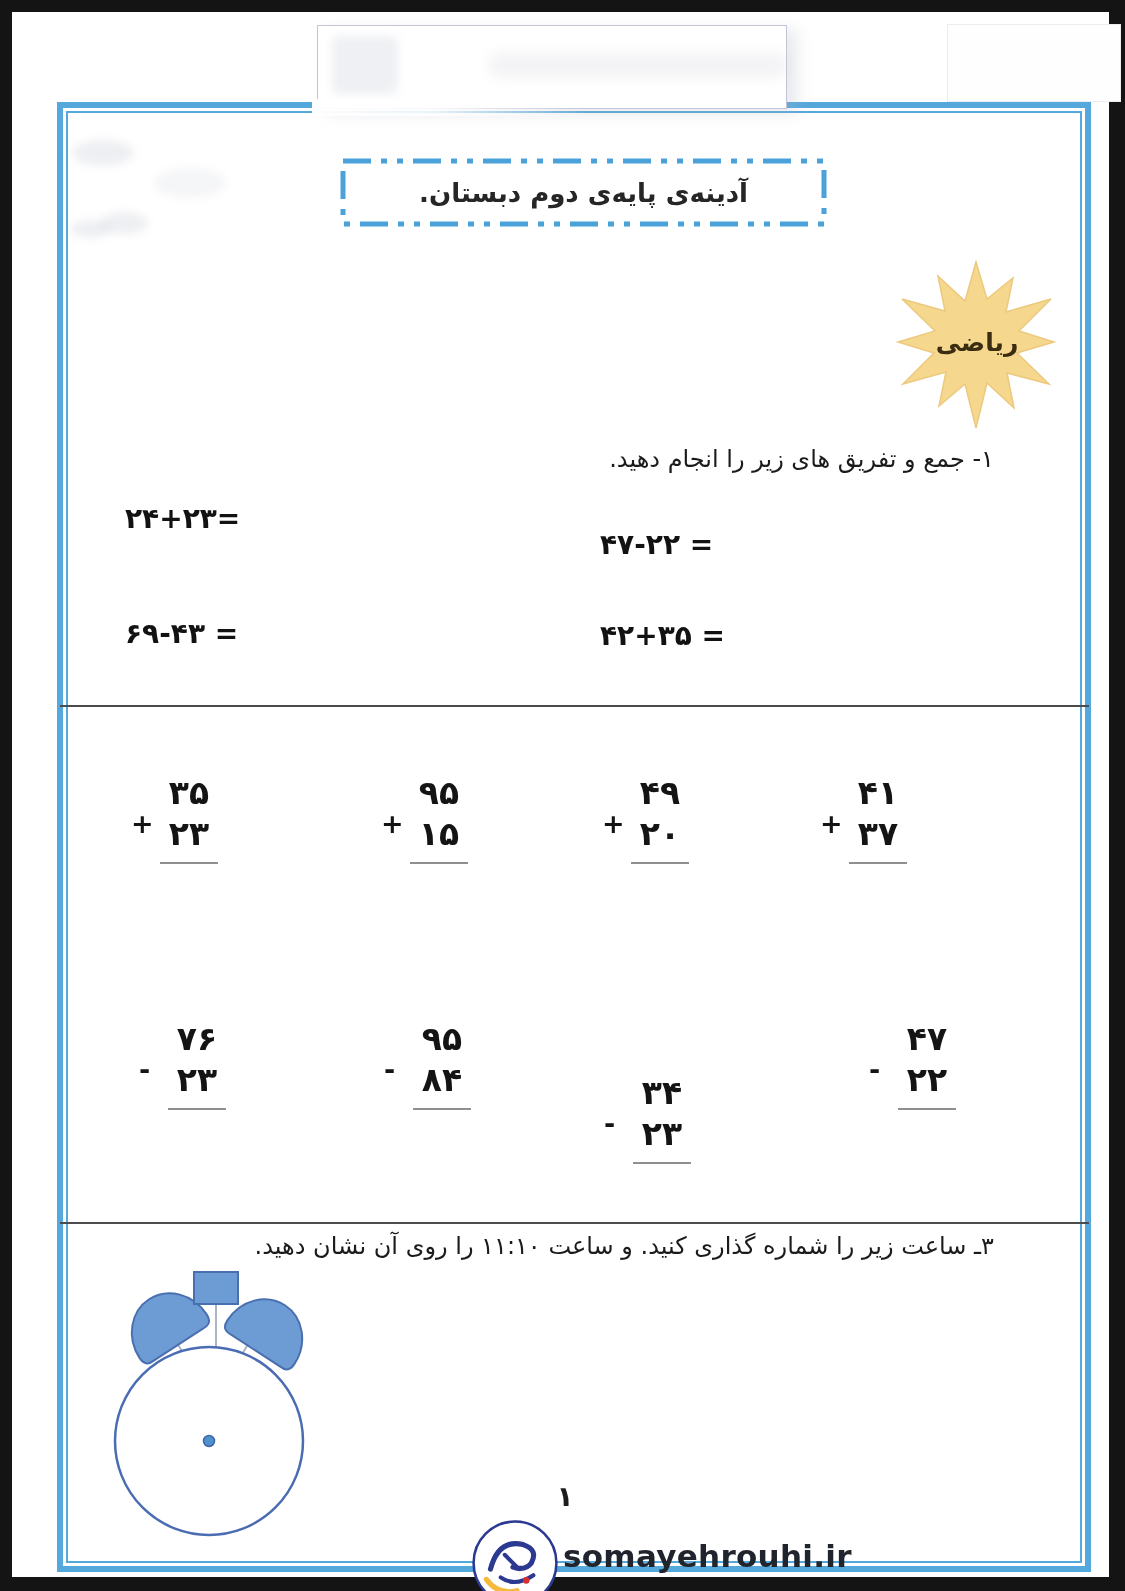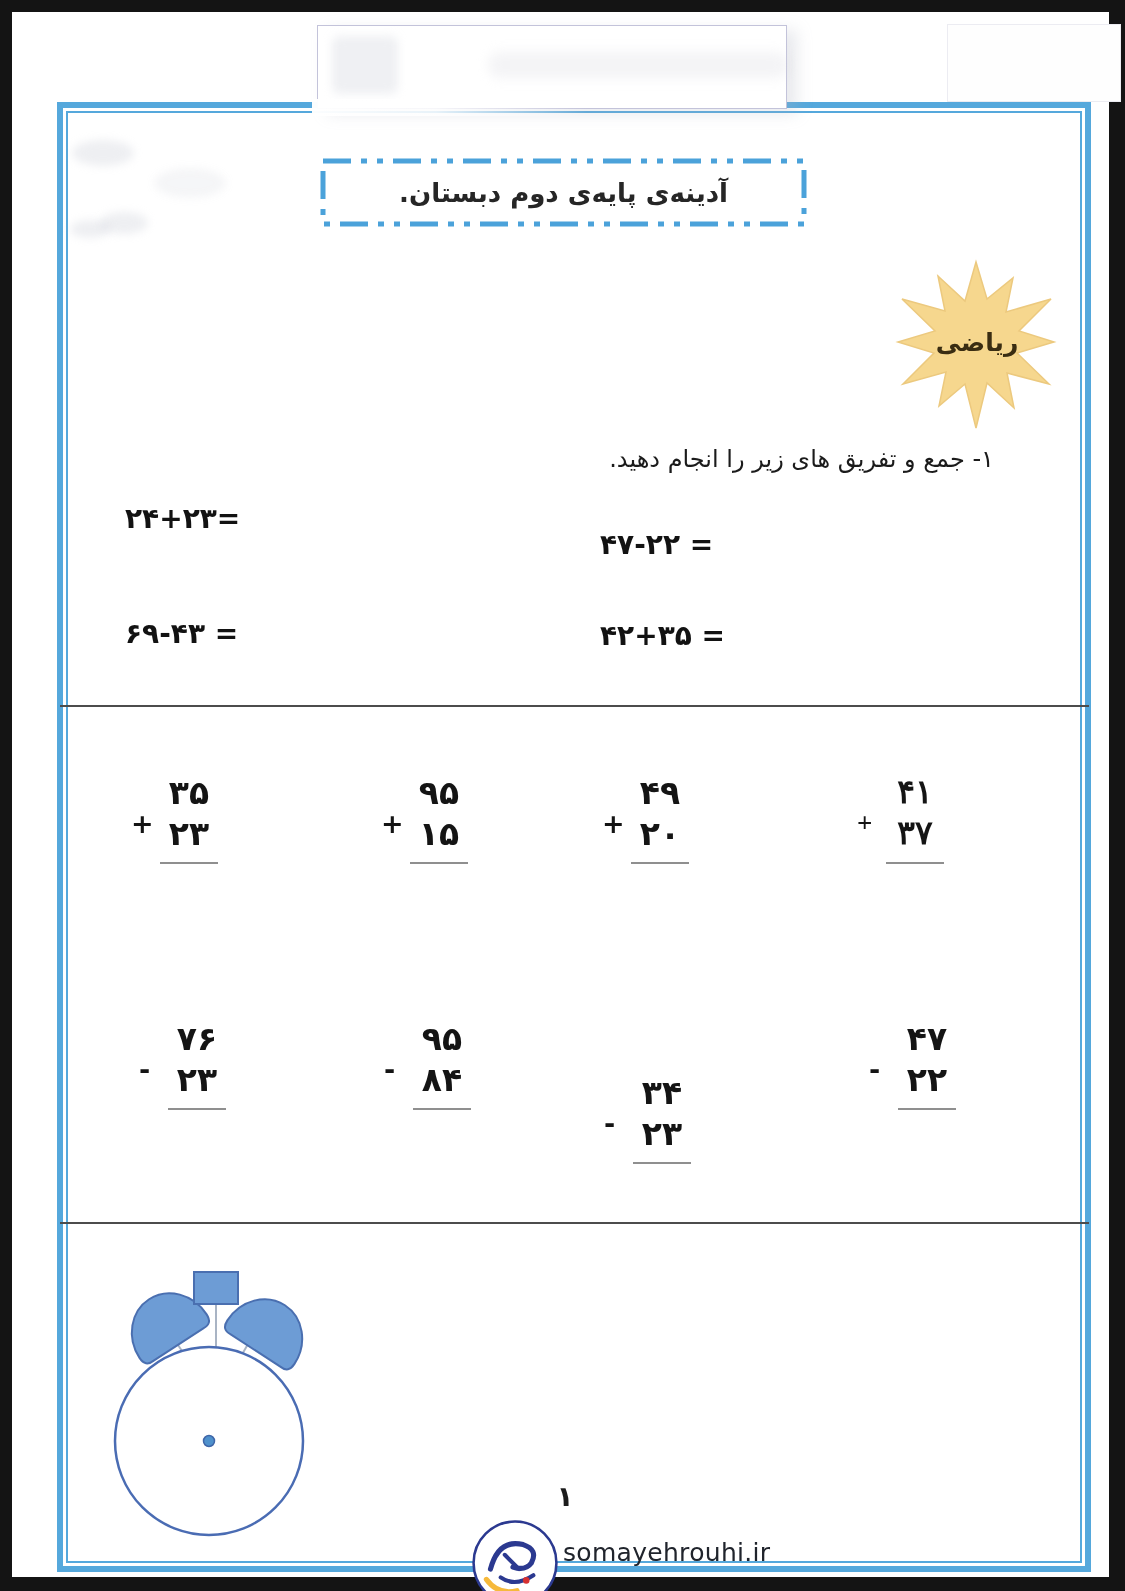--- a/index.html
+++ b/index.html
@@ -23,21 +23,21 @@
               border:1px solid #ececf2;z-index:2;}
   .fade-strip{position:absolute;left:300px;top:87px;width:275px;height:17px;z-index:4;
               background:linear-gradient(90deg,rgba(255,255,255,.98) 0%,rgba(255,255,255,.85) 45%,rgba(255,255,255,0) 100%);}
   .smudge{position:absolute;border-radius:50%;filter:blur(4px);background:rgba(188,194,206,.26);z-index:2;}
   .sm1{left:60px;top:128px;width:62px;height:26px;}
   .sm2{left:142px;top:156px;width:72px;height:30px;opacity:.6;}
   .sm3{left:88px;top:200px;width:48px;height:22px;}
   .sm4{left:58px;top:208px;width:40px;height:18px;}
 
   
-  .title-box{position:absolute;left:308px;top:146px;width:487px;height:69px;z-index:2;}
+  .title-box{position:absolute;left:328px;top:146px;width:487px;height:69px;z-index:2;}
   .title-box svg{position:absolute;left:0;top:0;}
   .title-text{position:absolute;inset:0;display:flex;align-items:center;justify-content:center;
               direction:rtl;font-size:26px;font-weight:bold;color:#262626;letter-spacing:.5px;}
 
   
   .badge{position:absolute;left:876px;top:246px;width:178px;height:172px;z-index:2;}
 
   
   .qlabel{position:absolute;direction:rtl;text-align:right;font-weight:normal;color:#1b1b1b;
           font-size:24px;z-index:2;white-space:nowrap;}
@@ -57,31 +57,31 @@
   .divider{position:absolute;left:48px;width:1029px;height:2px;background:#4c4c4c;z-index:2;}
   .d1{top:693px;}
   .d2{top:1210px;}
 
   
   .vcol{position:absolute;width:104px;font-weight:bold;font-size:33px;color:#141414;z-index:2;}
   .vnum{display:block;text-align:center;padding-left:20px;line-height:41px;direction:ltr;}
   .vbot{position:relative;}
   .vsign{position:absolute;left:4px;top:-3px;font-size:27px;line-height:27px;}
   .vline{width:58px;height:2px;background:#8f8f8f;margin-top:8px;margin-left:33px;}
-  .a1{left:115px;top:760px;} .a2{left:365px;top:760px;} .a3{left:586px;top:760px;} .a4{left:841px;top:760px;font-family:Liberation Serif, serif;}
+  .a1{left:115px;top:760px;} .a2{left:365px;top:760px;} .a3{left:586px;top:760px;} .a4{left:804px;top:760px;}
   .s1{left:123px;top:1006px;} .s2{left:368px;top:1006px;} .s3{left:588px;top:1020px;margin-top:40px;} .s4{left:853px;top:1006px;}
 
   
   .clock{position:absolute;left:90px;top:1238px;z-index:2;}
 
   
   .pagenum{position:absolute;left:536px;top:1468px;width:34px;text-align:center;
            font-size:28px;font-weight:bold;color:#1c1c1c;z-index:2;}
   .logo{position:absolute;left:458px;top:1506px;z-index:6;}
-  .sitewm{position:absolute;left:551px;top:1526px;font-size:25px;font-weight:normal;
+  .sitewm{position:absolute;left:551px;top:1526px;font-size:31px;font-weight:bold;
           color:#20242c;z-index:6;letter-spacing:.3px;}
 </style>
 </head>
 <body>
 
 <div class="canvas">
   <div class="page">
 
     <div class="frame">
       <div class="frame-inner"></div>
@@ -180,20 +180,21 @@
       <span class="vnum">۴۷</span>
       <div class="vbot">
         <span class="vsign">-</span>
         <span class="vnum">۲۲</span>
       </div>
       <div class="vline"></div>
     </div>
 
     <div class="divider d2"></div>
 
+    <div class="qlabel q3">۳ـ ساعت زیر را شماره گذاری کنید. و ساعت ۱۱:۱۰ را روی آن نشان دهید.</div>
 
     <svg class="clock" width="230" height="300" viewBox="0 0 230 300">
       <line x1="62" y1="74" x2="82" y2="104" stroke="#a9b4c4" stroke-width="2"></line>
       <line x1="114" y1="52" x2="114" y2="98" stroke="#a9b4c4" stroke-width="2"></line>
       <line x1="154" y1="80" x2="138" y2="108" stroke="#a9b4c4" stroke-width="2"></line>
       <g transform="translate(58,66) rotate(-33)">
         <path d="M-40,24 A40,44 0 1,1 40,24 Q40,35 30,34 L-30,34 Q-40,35 -40,24 Z" fill="#6d9cd5" stroke="#4a6fb0" stroke-width="2"></path>
       </g>
       <g transform="translate(172,72) rotate(33)">
         <path d="M-40,24 A40,44 0 1,1 40,24 Q40,35 30,34 L-30,34 Q-40,35 -40,24 Z" fill="#6d9cd5" stroke="#4a6fb0" stroke-width="2"></path>

